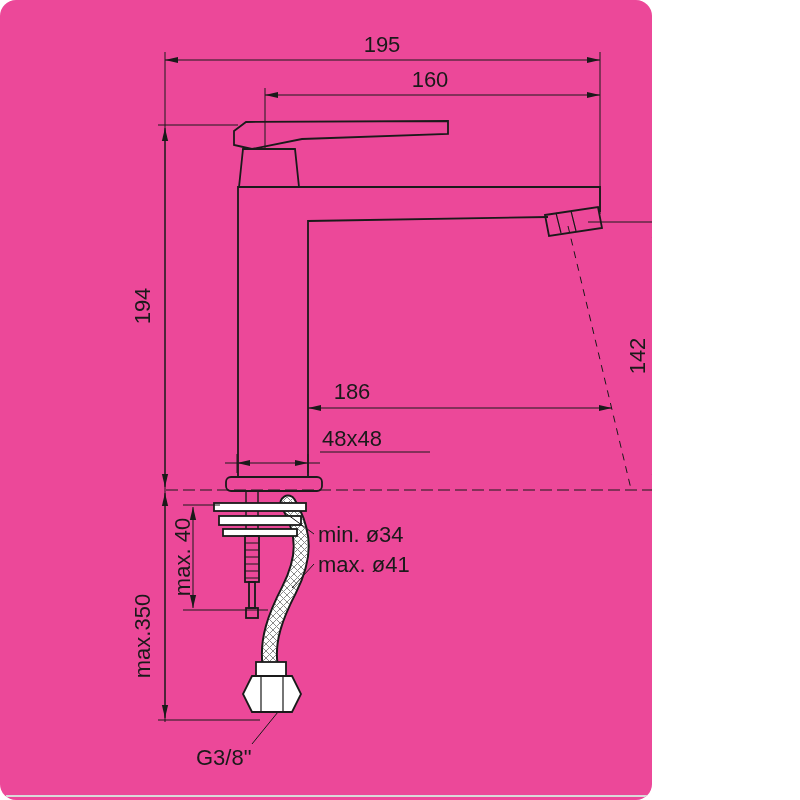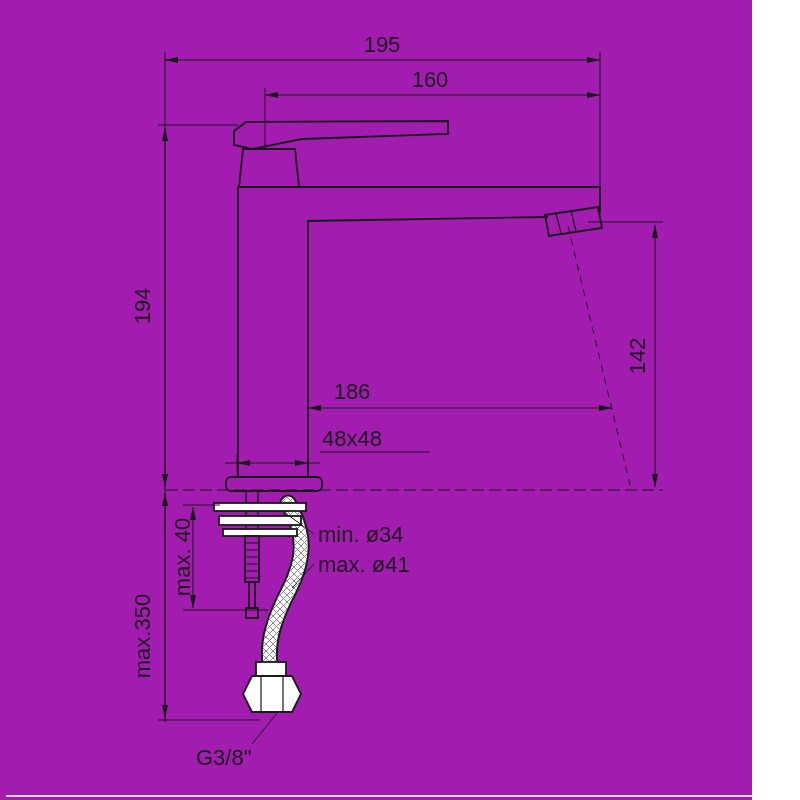--- a/index.html
+++ b/index.html
@@ -2,24 +2,25 @@
 <html><head>
 <meta charset="utf-8">
 <style>
   html, body {
     margin: 0;
     padding: 0;
     background: #ffffff;
   }
   .stage {
     position: relative;
-    width: 752px;
+    width: 652px;
     height: 800px;
-    background: #a21caf;
+    background: #ec4899;
     overflow: hidden;
+    border-radius: 16px;
   }
   svg text {
     font-family: "Liberation Sans", sans-serif;
     font-size: 22px;
   }
 </style>
 </head>
 <body>
 
 <div class="stage">

